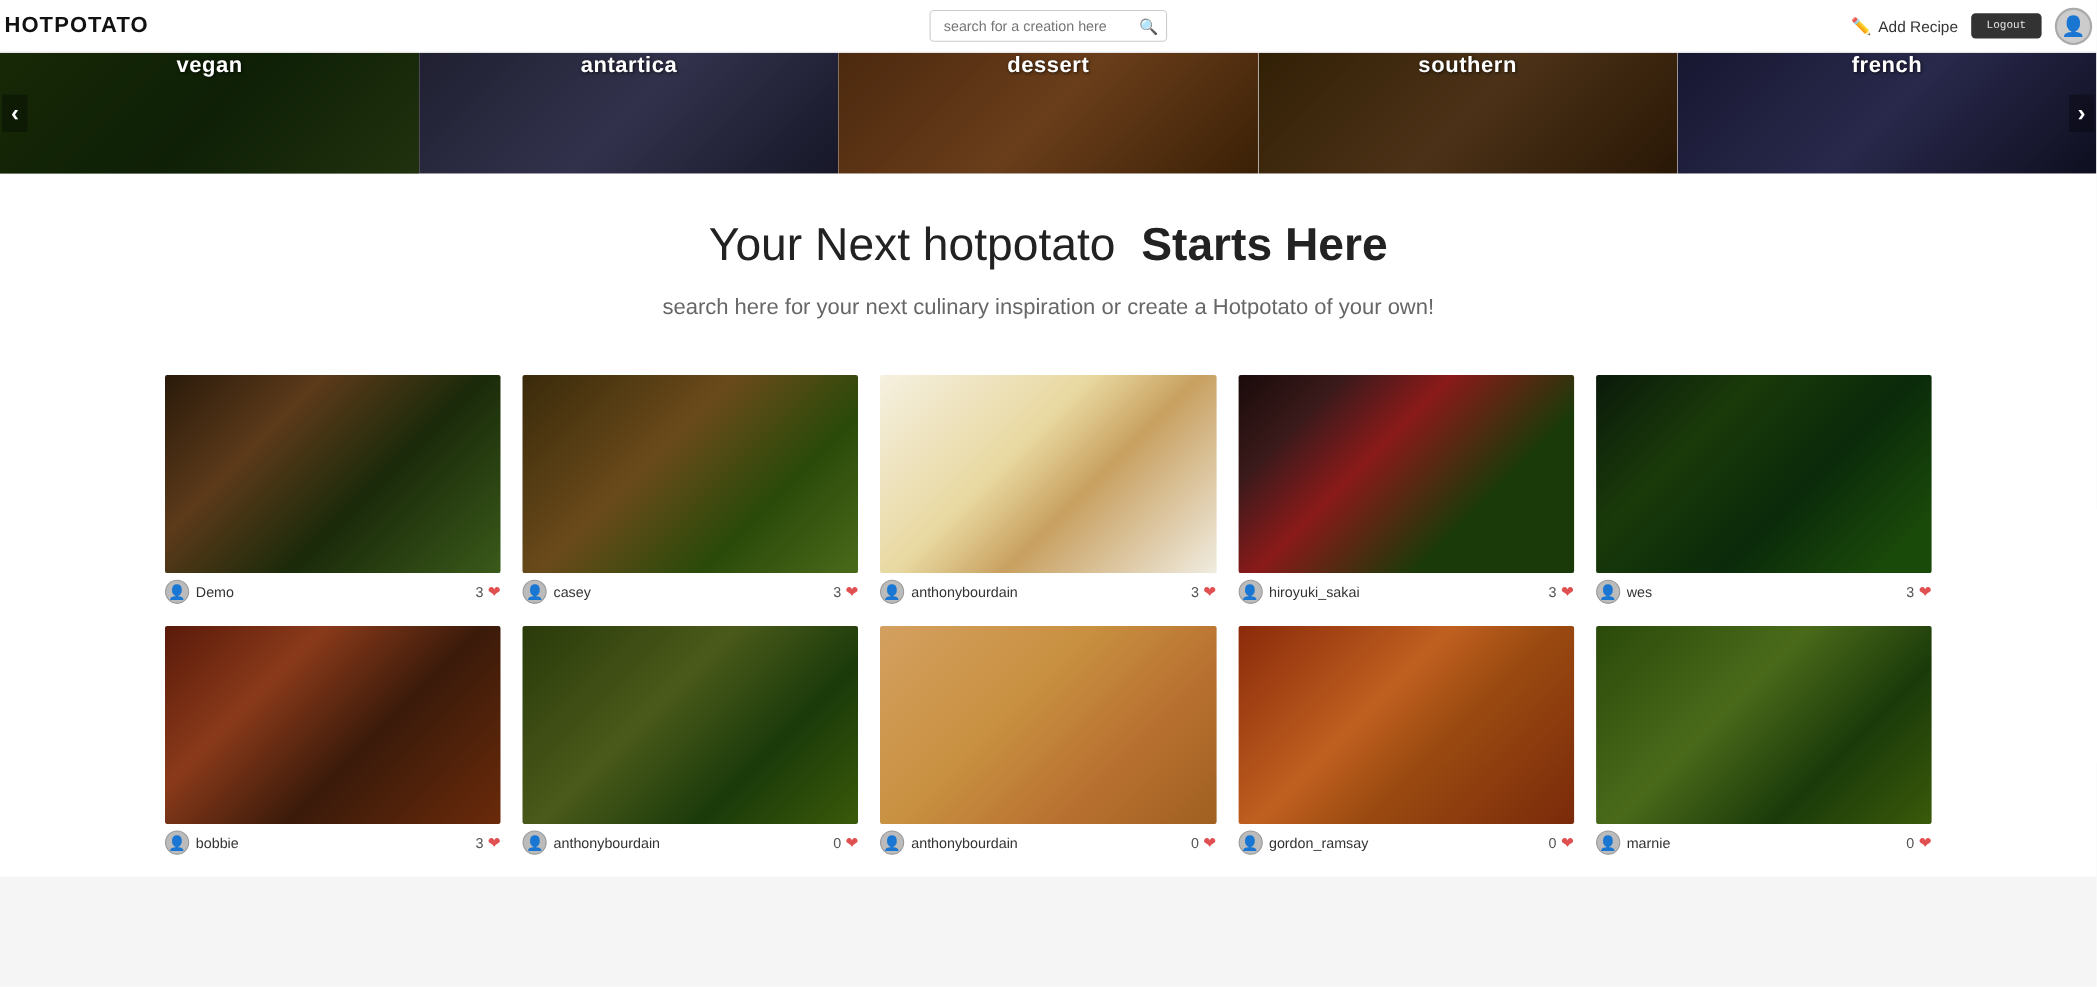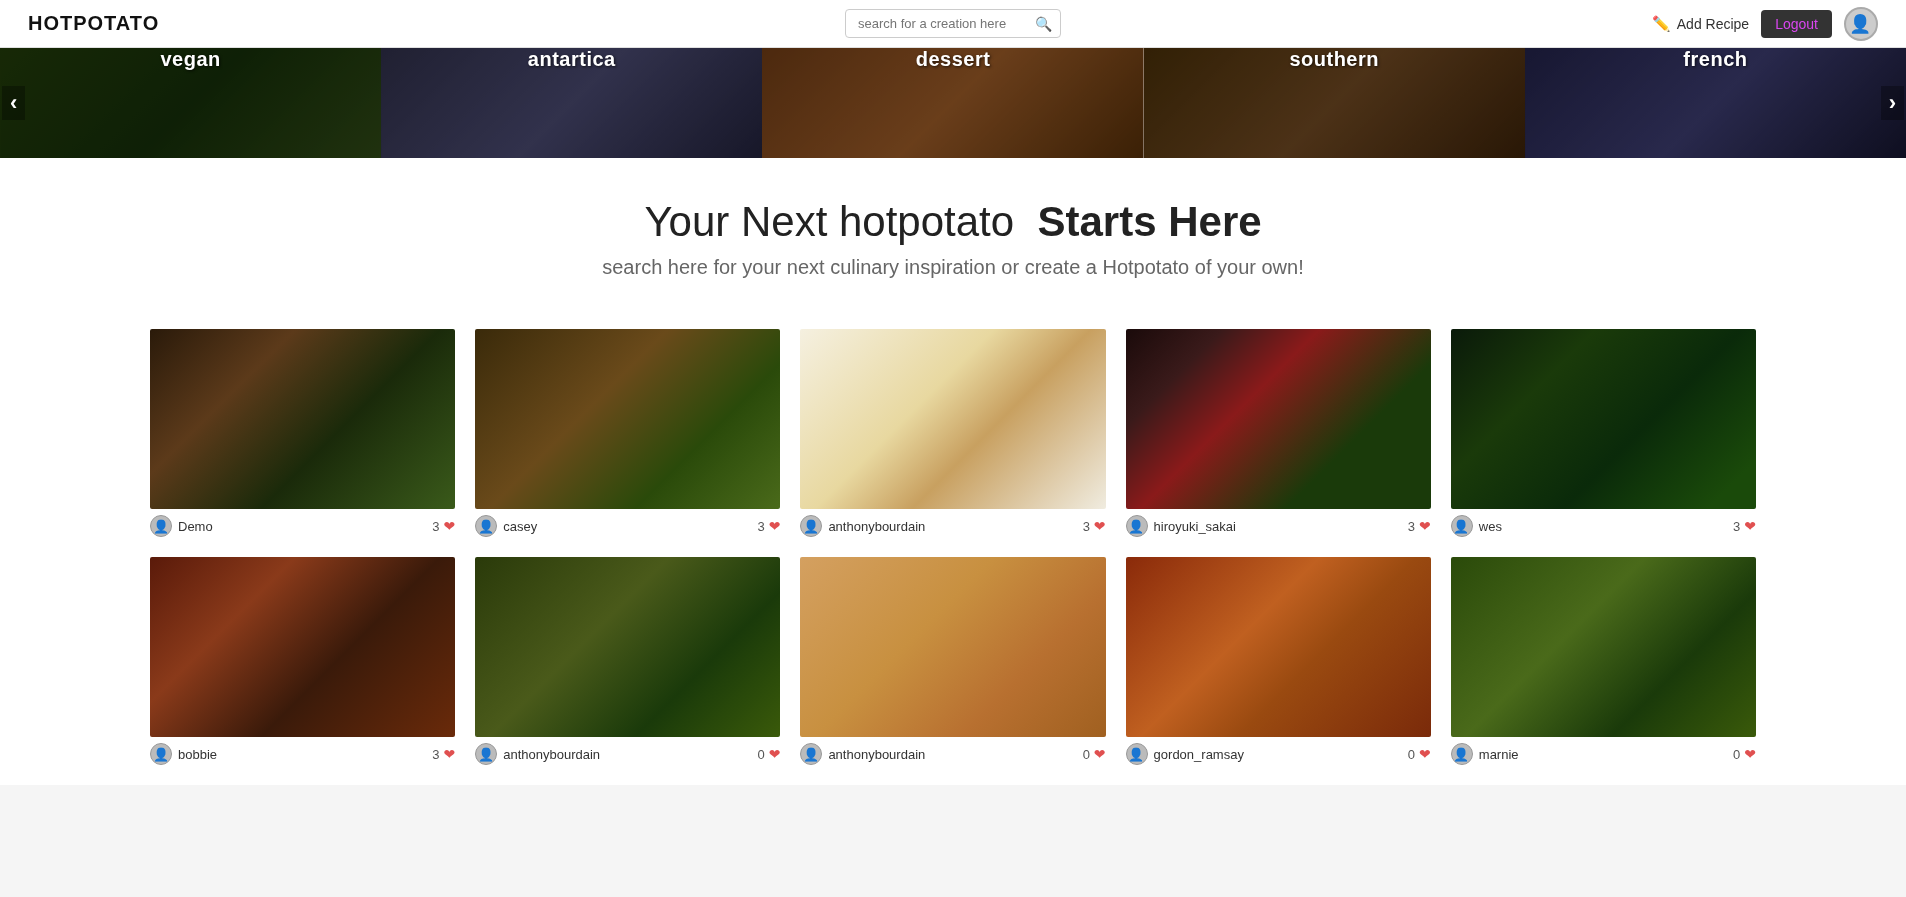--- a/index.html
+++ b/index.html
@@ -3,21 +3,21 @@
   <meta charset="utf-8">
   <style>
     * { margin: 0; padding: 0; box-sizing: border-box; }
     body { font-family: Arial, sans-serif; background: #f5f5f5; min-height: 897px; }
 
     
     .navbar {
       display: flex;
       align-items: center;
       background: #fff;
-      padding: 0 28px;
+      padding: 0 4px;
       height: 48px;
       border-bottom: 1px solid #e0e0e0;
       position: relative;
       z-index: 10;
     }
     .nav-logo {
       font-weight: 900;
       font-size: 20px;
       color: #111;
       letter-spacing: 1px;
@@ -69,26 +69,27 @@
       gap: 6px;
       background: #fff;
       border: none;
       font-size: 14px;
       color: #333;
       cursor: pointer;
     }
     .add-recipe-icon { color: #555; font-size: 15px; }
     .logout-btn {
       background: #333;
-      color: #d946ef;
+      color: #e5e5e5;
       border: none;
       padding: 6px 14px;
       border-radius: 4px;
-      font-size: 14px;
+      font-size: 10px;
       cursor: pointer;
+      font-family: Liberation Mono, monospace;
     }
     .avatar-circle {
       width: 34px;
       height: 34px;
       border-radius: 50%;
       background: #ccc;
       display: flex;
       align-items: center;
       justify-content: center;
       font-size: 18px;
@@ -147,21 +148,21 @@
     
     .hero {
       text-align: center;
       padding: 40px 20px 30px;
       background: #fff;
     }
     .hero-title {
       font-size: 42px;
       font-weight: 300;
       color: #222;
-      margin-bottom: 10px;
+      margin-bottom: 22px;
     }
     .hero-title strong { font-weight: 700; }
     .hero-subtitle {
       font-size: 20px;
       color: #666;
     }
 
     
     .recipe-grid {
       display: grid;

